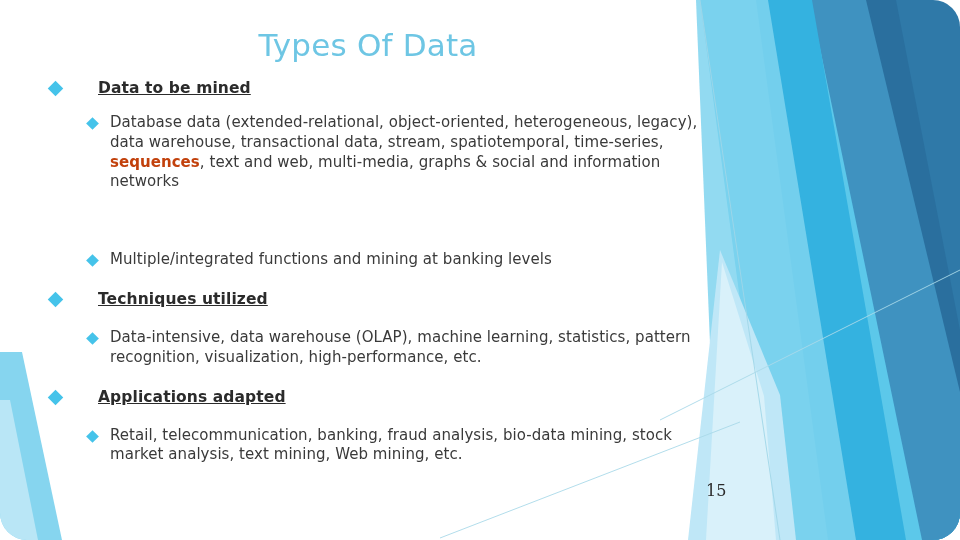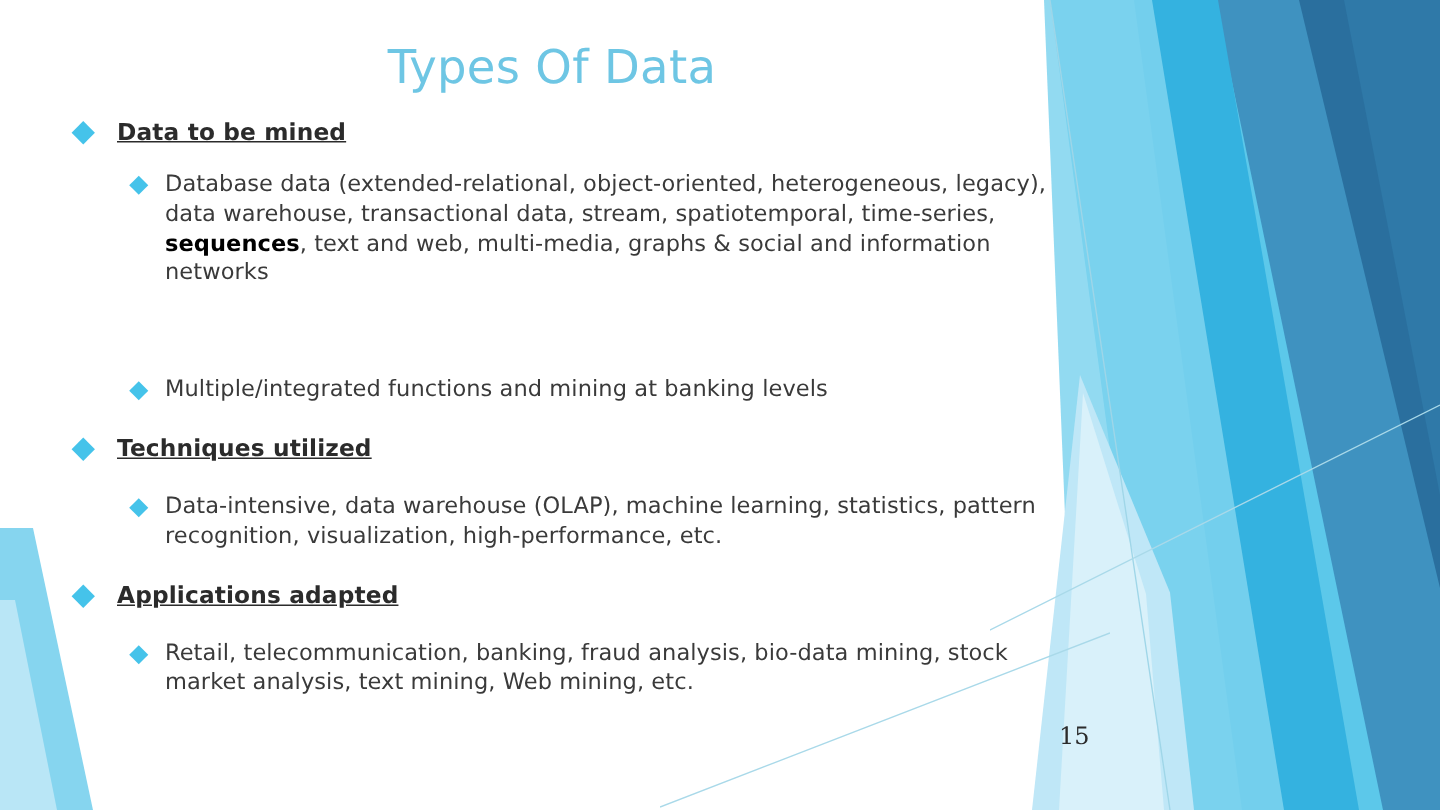--- a/index.html
+++ b/index.html
@@ -13,20 +13,21 @@
     background: #ffffff;
     font-family: "DejaVu Sans", sans-serif;
   }
 
   .slide {
     position: relative;
     width: 960px;
     height: 540px;
     background: #ffffff;
     overflow: hidden;
+    border-radius: 27px;
   }
 
   
   .deco-right {
     position: absolute;
     top: 0;
     right: 0;
     width: 300px;
     height: 540px;
     pointer-events: none;
@@ -79,20 +80,21 @@
     background: #45c3ea;
     transform: rotate(45deg);
   }
   .lvl1 .text {
     font-size: 15.5px;
     font-weight: bold;
     color: #2b2b2b;
     text-decoration: underline;
     letter-spacing: 0.1px;
     line-height: 1.25;
+    margin-left: 20px;
   }
 
   .lvl2 {
     position: relative;
     padding-left: 110px;
     margin: 0 0 3px 0;
   }
   .lvl2 .bullet {
     position: absolute;
     left: 88px;
@@ -104,21 +106,21 @@
   }
   .lvl2 .text {
     display: block;
     font-size: 15px;
     font-weight: normal;
     color: #3a3a3a;
     line-height: 1.32;
     letter-spacing: 0.05px;
     max-width: 620px;
   }
-  .lvl2 .text b { font-weight: bold; color: #000000; text-align: center; }
+  .lvl2 .text b { font-weight: bold; color: #c2410c; text-align: center; }
 
   .gap-sm { height: 9px; }
   .gap-md { height: 13px; }
   .gap-lg { height: 16px; }
 
   
   .slide-number {
     position: absolute;
     left: 706px;
     top: 481px;

